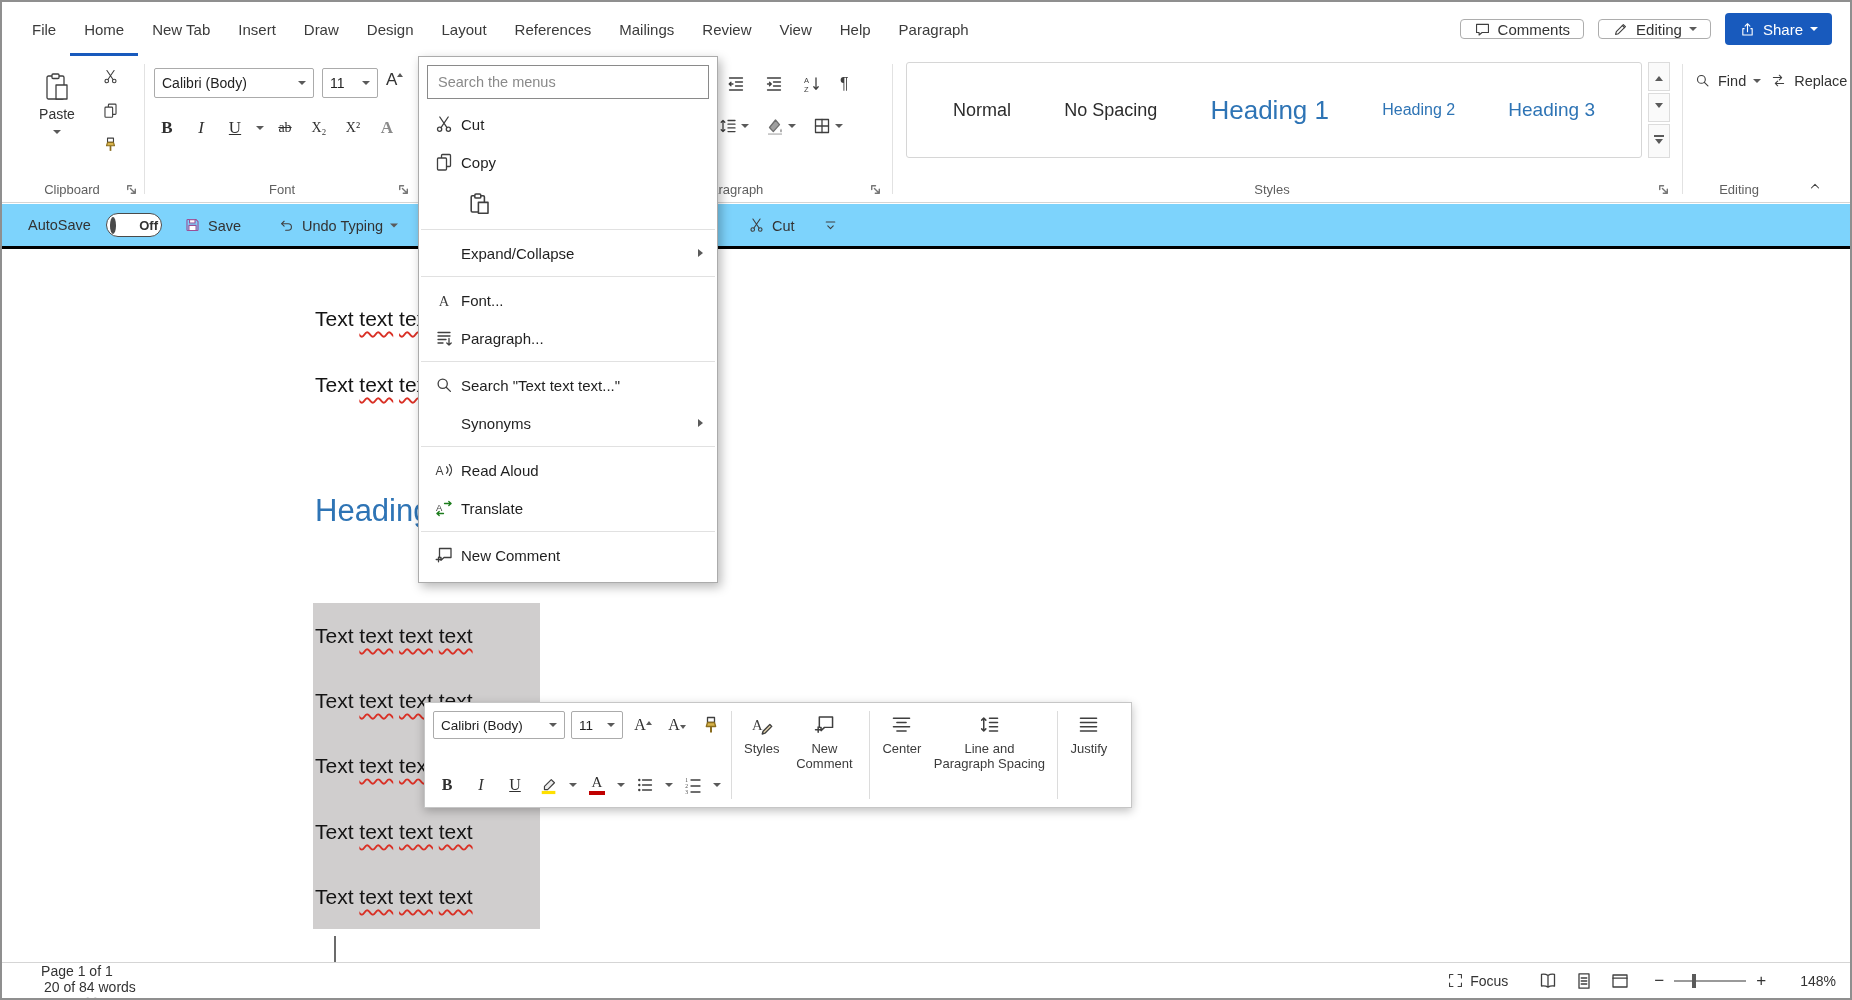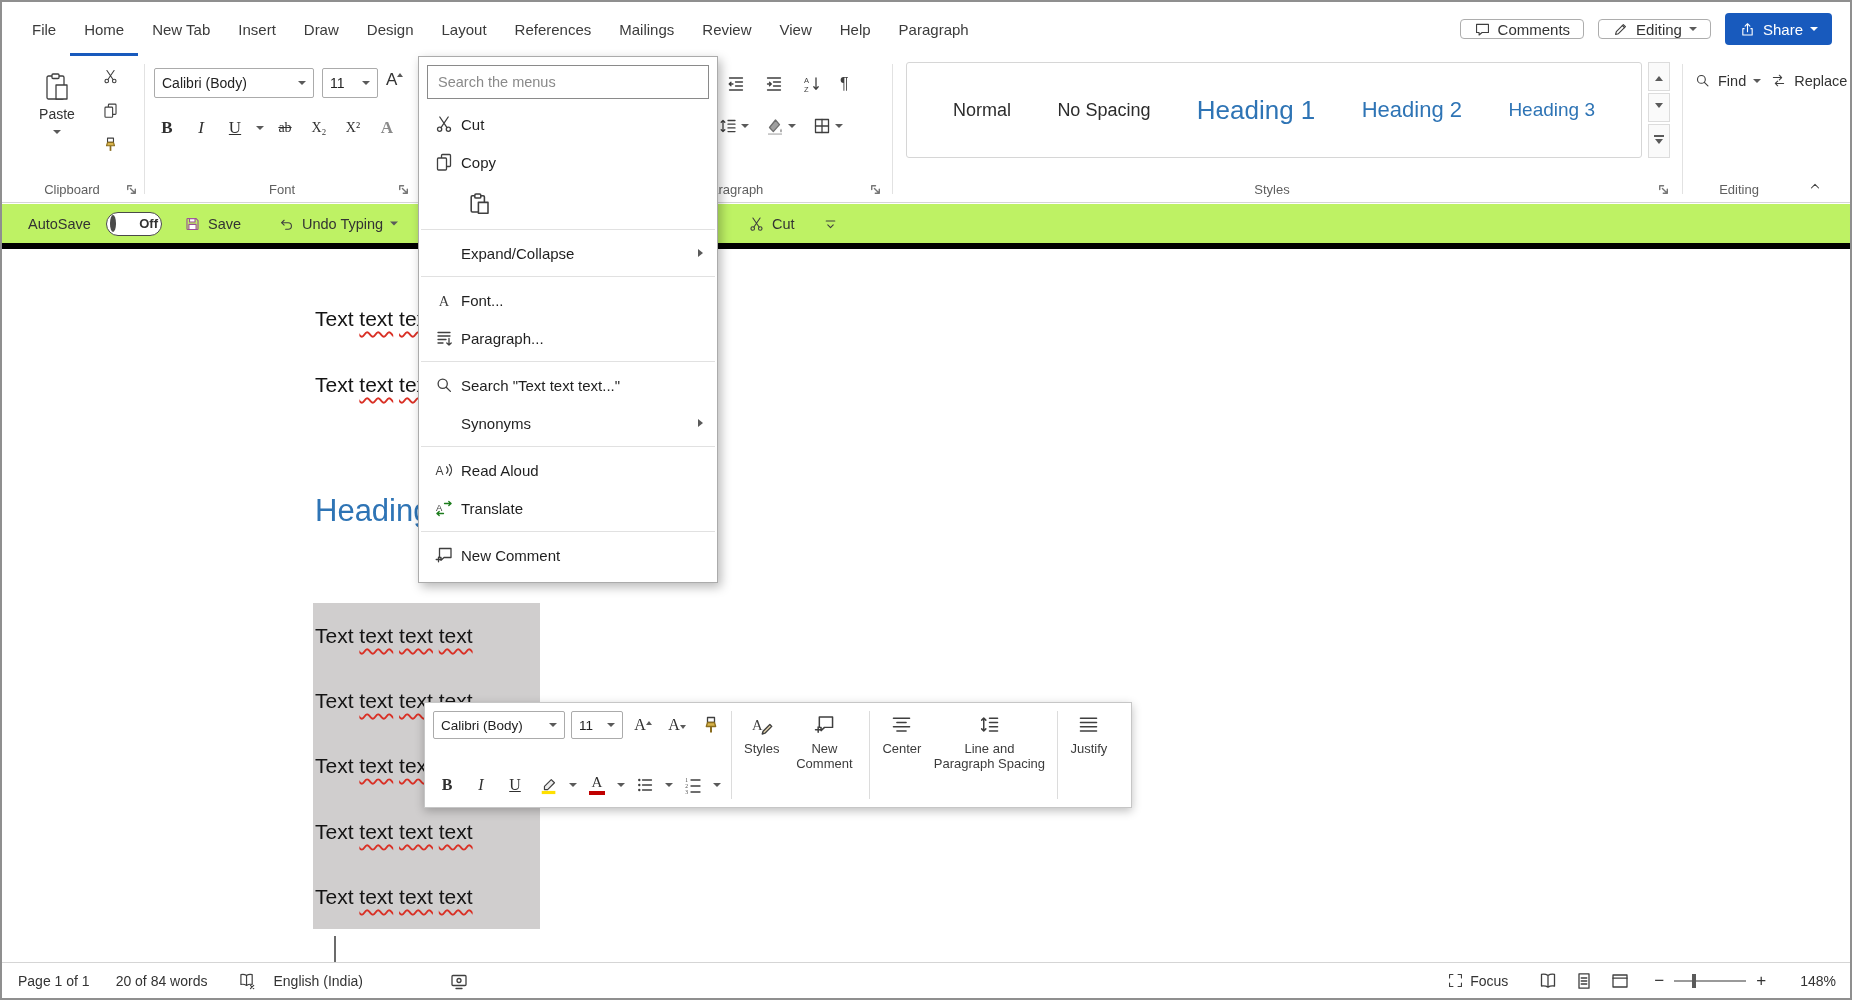--- a/index.html
+++ b/index.html
@@ -57,54 +57,54 @@
   .tbtn.fx { color:#8a8a8a; font-weight:bold; }
 
   .para-icons1 { position:absolute; left:722px; top:16px; display:flex; gap:14px; align-items:center; }
   .para-icons2 { position:absolute; left:714px; top:58px; display:flex; gap:12px; align-items:center; }
   .pilcrow { font-size:16px; color:#3f3f3f; }
 
   .styles-gallery { position:absolute; left:904px; top:6px; width:736px; height:96px; border:1px solid #d6d6d6; border-radius:3px; display:flex; align-items:center; justify-content:space-between; padding:16px 46px; }
   .style-item { white-space:nowrap; cursor:default; }
   .style-item.normal { font-size:18px; color:#2c2c2c; }
   .style-item.h1 { font-size:26px; color:var(--heading); }
-  .style-item.h2 { font-size:22px; color:var(--heading); }
+  .style-item.h2 { font-size:16px; color:var(--heading); }
   .style-item.h3 { font-size:19px; color:var(--heading); }
   .gal-col { position:absolute; left:1646px; top:6px; width:22px; display:flex; flex-direction:column; gap:2px; }
   .gal-btn { height:29px; border:1px solid #dcdcdc; background:#fafafa; display:flex; align-items:center; justify-content:center; flex-direction:column; gap:2px; }
   .gal-bar { width:10px; height:2px; background:#5a5a5a; }
   .ga-up { width:0; height:0; border:4px solid transparent; border-bottom:5px solid #5a5a5a; }
   .ga-dn { width:0; height:0; border:4px solid transparent; border-top:5px solid #5a5a5a; }
 
   .edit-rows { position:absolute; left:1692px; top:10px; display:flex; flex-direction:row; gap:9px; }
   .edit-row { display:flex; align-items:center; gap:7px; background:none; border:0; font-family:inherit; font-size:14.5px; color:#333; height:29px; }
 
   .ribbon-collapse { position:absolute; right:26px; bottom:6px; width:18px; height:18px; background:none; border:0; }
 
   
-  .qat { position:absolute; top:202px; left:0; right:0; height:45px; background:#bef264; border-bottom:6px solid #000000; font-size:14.5px; color:#333;padding-left:40px; }
+  .qat { position:absolute; top:202px; left:0; right:0; height:45px; background:#7dd3fc; border-bottom:3px solid #000000; font-size:14.5px; color:#333;padding-left:40px; }
   .qat-item { position:absolute; top:50%; transform:translateY(-50%); display:flex; align-items:center; gap:7px; background:none; border:0; font-family:inherit; font-size:14.5px; color:#333; }
   .toggle { width:56px; height:24px; border:1.5px solid #4a4a4a; border-radius:13px; background:#fff; display:flex; align-items:center; gap:23px; padding:0 3px; }
   .knob { width:17px; height:17px; border-radius:50%; background:#4a4a4a; }
   .toggle .state { font-size:13px; font-weight:bold; color:#333; }
   .save-icon svg { stroke:#9b4f96; }
 
   
   .doc { position:absolute; top:248px; bottom:36px; left:0; right:0; background:#fff; overflow:hidden; }
   .docline { font-size:21px; color:#141414; line-height:66px; white-space:nowrap; }
   .body-lines { position:absolute; left:313px; top:36px; }
   .doc-heading { position:absolute; left:313px; top:243px; font-size:31px; color:var(--heading); white-space:nowrap; }
   .selection { position:absolute; left:311px; top:353px; width:227px; height:326px; background:var(--selection); padding-left:2px; }
   .selection .docline { line-height:65.2px; }
   .sq { text-decoration-line:underline; text-decoration-style:wavy; text-decoration-color:var(--squiggle); text-decoration-thickness:1.5px; text-underline-offset:5px; }
   .caret { position:absolute; left:332px; top:686px; width:2px; height:30px; background:#6b6b6b; }
 
   
   .statusbar { position:absolute; bottom:0; left:0; right:0; height:36px; background:#fff; border-top:1px solid #d5d5d5; font-size:14px; color:#333; }
-  .sb-left { position:absolute; left:16px; top:0; height:100%; display:flex; align-items:center; }
+  .sb-left { position:absolute; left:16px; top:0; height:100%; display:flex; align-items:center;flex-direction:column; }
   .sb-right { position:absolute; right:14px; top:0; height:100%; display:flex; align-items:center; }
   .sb-item { background:none; border:0; font-family:inherit; font-size:14px; color:#333; display:flex; align-items:center; gap:6px; }
   .zoom-track { position:relative; width:72px; height:2px; background:#9a9a9a; margin:0 10px; }
   .zoom-thumb { position:absolute; left:18px; top:-6px; width:4px; height:14px; background:#5a5a5a; }
 
   
   .context-menu { position:absolute; left:416px; top:54px; width:300px; z-index:60; background:#fff; border:1px solid #ababab; box-shadow:3px 4px 10px rgba(0,0,0,.28); padding:8px 0; }
   .cm-search { margin:0 8px 6px 8px; height:34px; border:1px solid #8a8a8a; display:flex; align-items:center; padding:0 10px; font-size:14.5px; color:#8a8a8a; background:#fff; }
   .cm-item { height:38px; display:flex; align-items:center; padding:0 10px 0 8px; cursor:default; }
   .cm-ic { width:34px; display:flex; align-items:center; justify-content:center; flex:none; }

